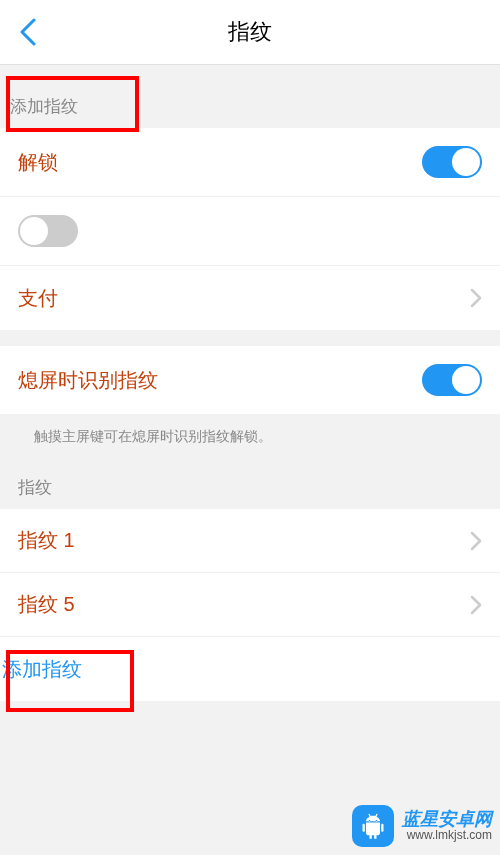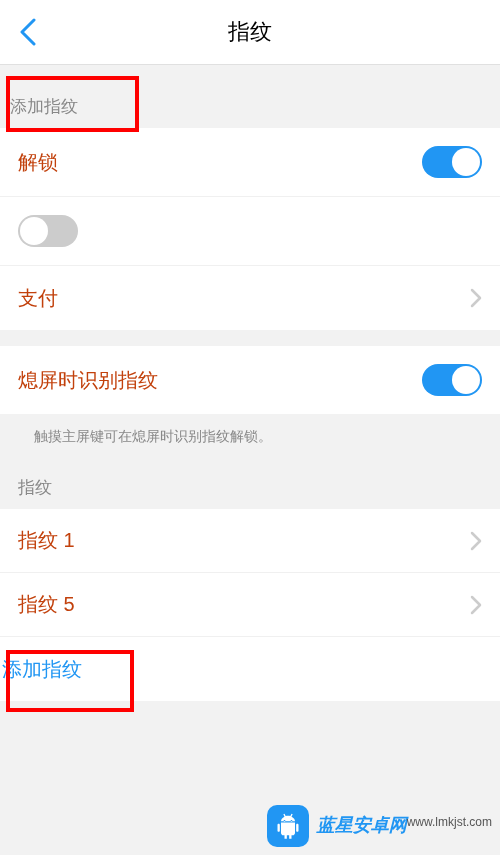--- a/index.html
+++ b/index.html
@@ -149,21 +149,21 @@
       width: 42px;
       height: 42px;
       background: #2196f3;
       border-radius: 10px;
       display: flex;
       align-items: center;
       justify-content: center;
     }
     .watermark-text {
       display: flex;
-      flex-direction: row;
+      flex-direction: column;
       line-height: 1.1;
     }
     .watermark-top {
       font-size: 18px;
       font-weight: bold;
       color: #2196f3;
       font-style: italic;
     }
     .watermark-bottom {
       font-size: 12px;

